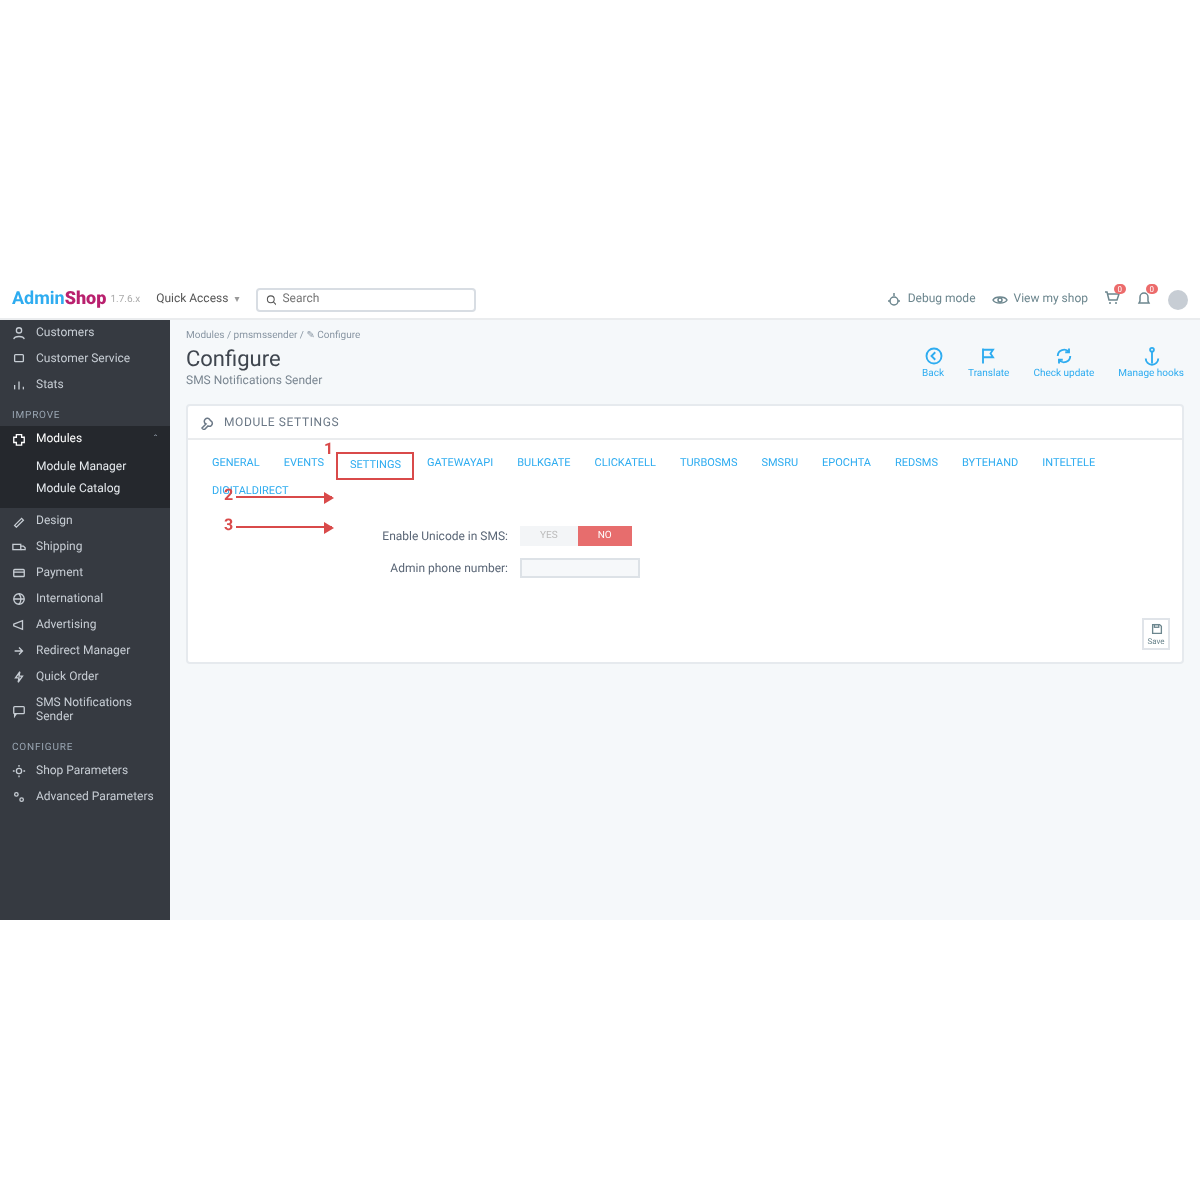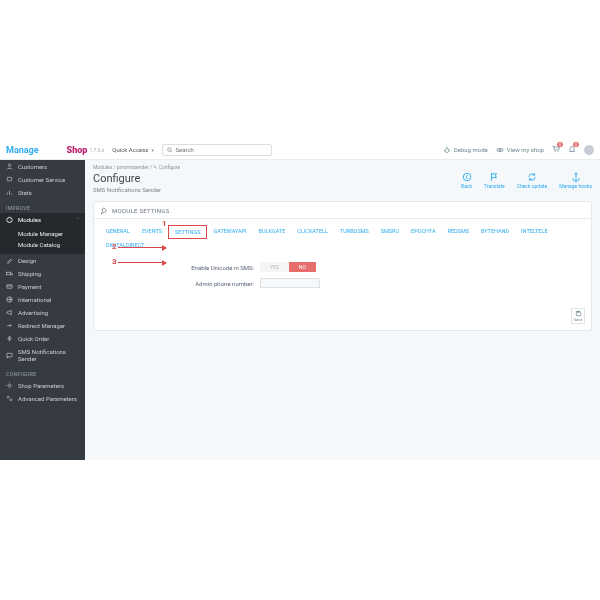--- a/index.html
+++ b/index.html
@@ -1,20 +1,20 @@
 <!DOCTYPE html>
 <html><head>
 <meta charset="utf-8">
 <style>
   * { box-sizing: border-box; margin: 0; padding: 0; font-family: -apple-system, BlinkMacSystemFont, "Segoe UI", Roboto, Arial, sans-serif; }
   body { background: #fff; font-size: 7px; color: #555; width: 600px; height: 600px; overflow: hidden; position: relative; }
   .stage { position: absolute; left: 0; top: 140px; width: 600px; height: 320px; background: #f5f8fa; }
   .header { height: 20px; background: #fff; display: flex; align-items: center; padding: 0 6px; border-bottom: 1px solid #eaecee; }
   .logo { font-weight: 700; font-size: 9px; color: #2eacf0; margin-right: 2px; }
-  .logo b { color: #b9206e; margin-left: 28px; }
+  .logo b { color: #b9206e; }
   .ver { font-size: 5px; color: #aaa; margin-right: 8px; }
   .qa { font-size: 6px; color: #555; margin-right: 8px; display: flex; align-items: center; gap: 3px; }
   .qa:after { content: "▾"; font-size: 5px; color: #999; }
   .search { flex: 0 0 110px; height: 12px; border: 1px solid #d8dde3; border-radius: 2px; display: flex; align-items: center; padding: 0 4px; gap: 3px; }
   .search svg { width: 6px; height: 6px; }
   .search input { border: none; outline: none; font-size: 6px; width: 100%; background: transparent; }
   .spacer { flex: 1; }
   .hbtn { display: flex; align-items: center; gap: 3px; font-size: 6px; color: #6c868e; margin-left: 8px; }
   .hbtn svg, .hicon svg { width: 8px; height: 8px; }
   .hicon { margin-left: 8px; position: relative; color: #6c868e; }
@@ -58,21 +58,21 @@
   .arrow:after { content: ""; position: absolute; right: -1px; top: -3px; border-left: 5px solid #d94a4a; border-top: 3px solid transparent; border-bottom: 3px solid transparent; }
 
   .ic { fill: none; stroke: currentColor; stroke-width: 1.5; }
 </style>
 </head>
 <body>
 
 <div class="stage">
 
   <div class="header">
-    <span class="logo"><span>Manage</span><b>Shop</b></span>
+    <span class="logo"><span>Admin</span><b>Shop</b></span>
     <span class="ver">1.7.6.x</span>
     <span class="qa">Quick Access</span>
     <div class="search">
       <svg viewBox="0 0 16 16">
           <circle class="ic" cx="7" cy="7" r="5"></circle>
           <line class="ic" x1="11" y1="11" x2="15" y2="15"></line>
         </svg>
       <input placeholder="Search" style="">
     </div>
     <div class="spacer"></div>

